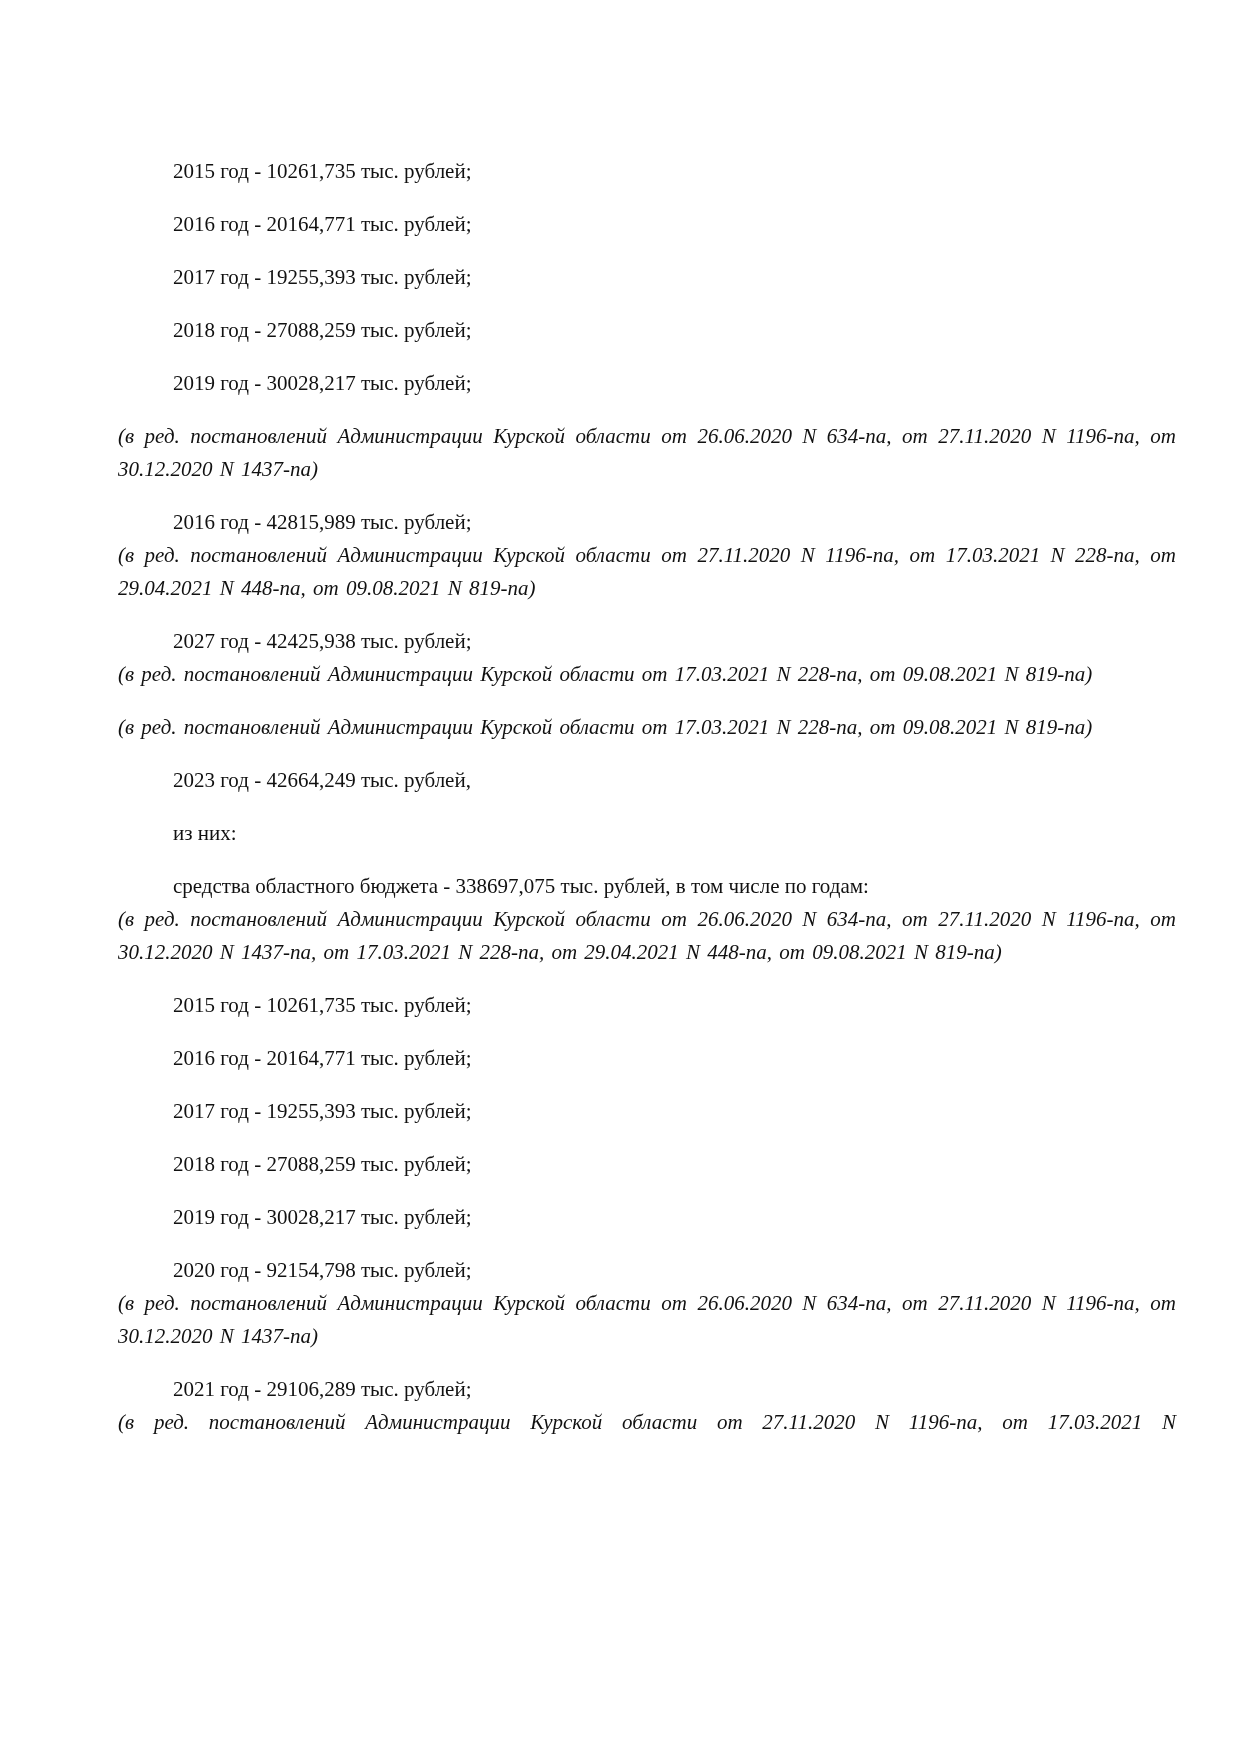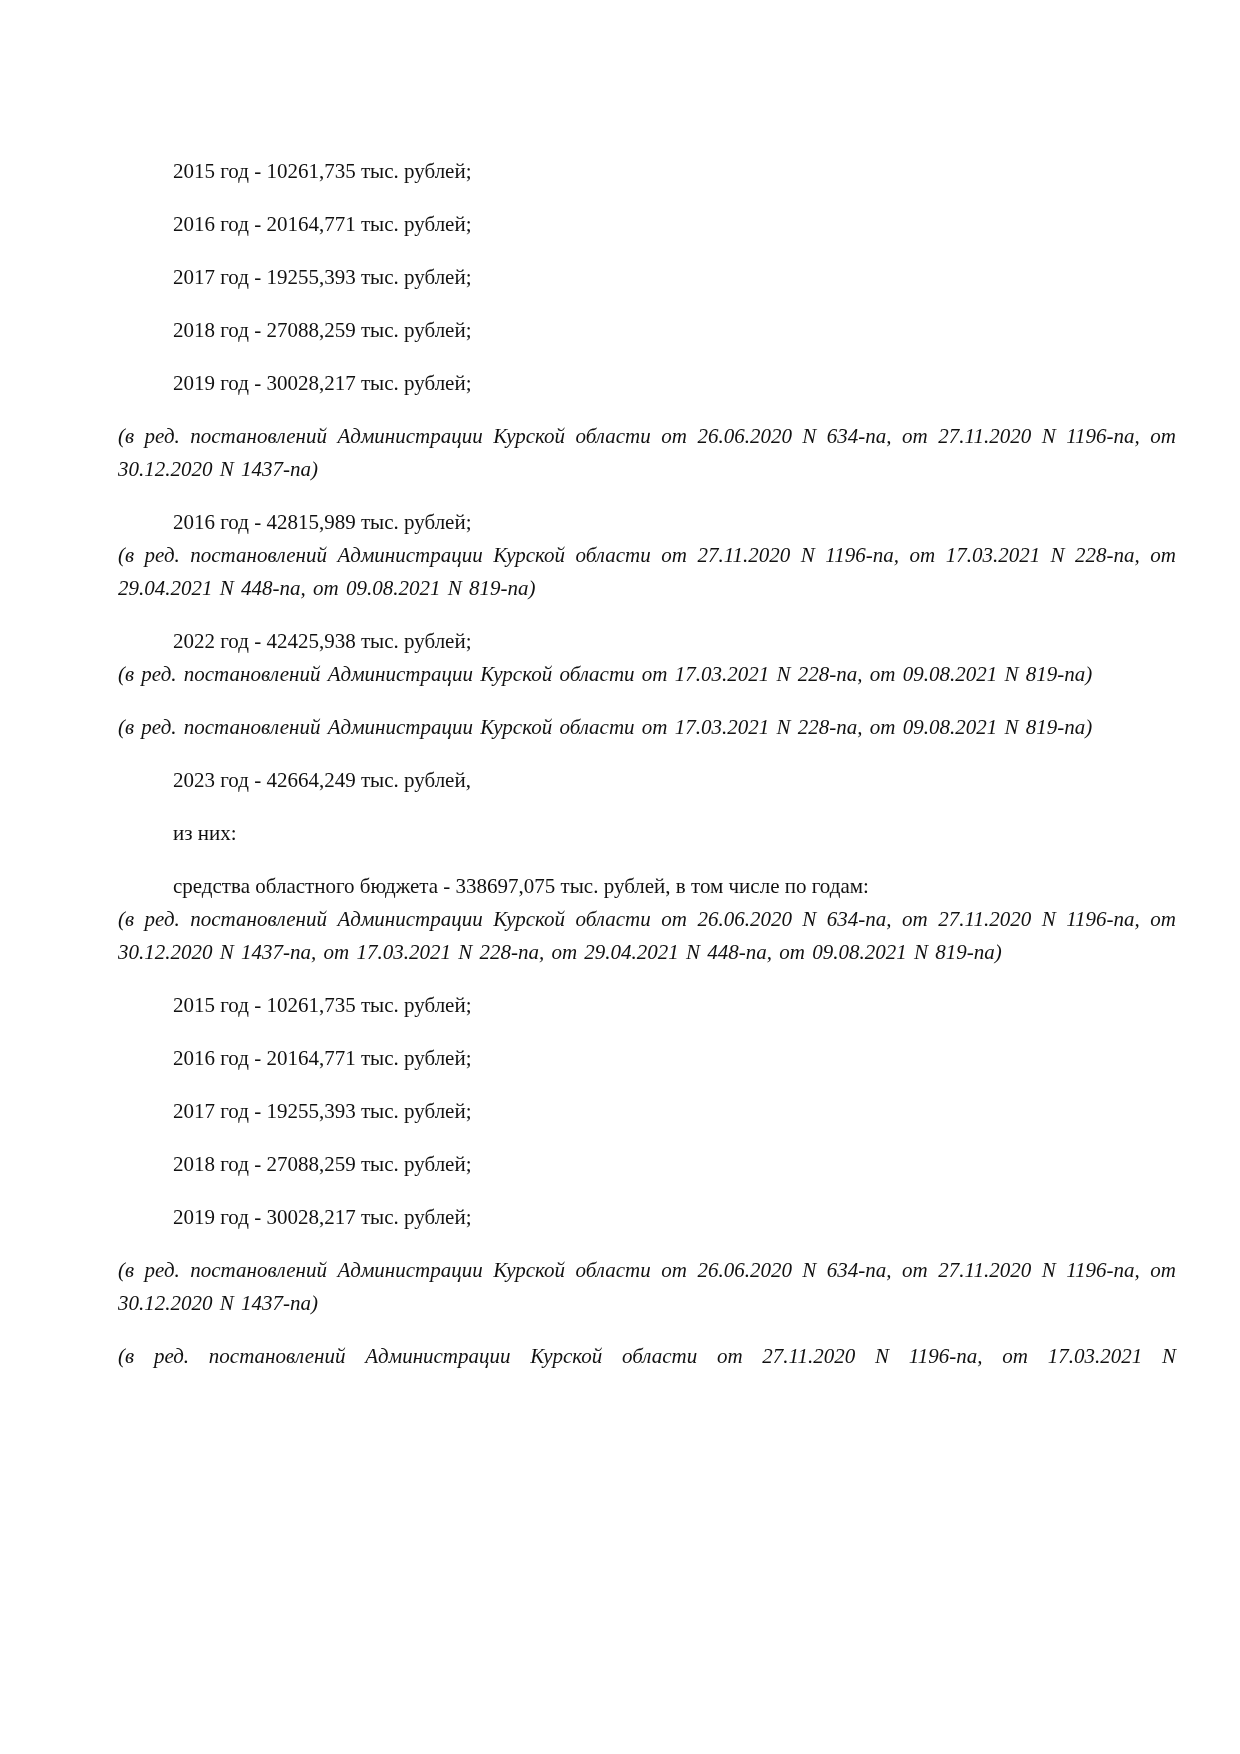--- a/index.html
+++ b/index.html
@@ -60,21 +60,21 @@
     <p class="line">2019 год - 30028,217 тыс. рублей;</p>
   </div>
   <div class="para">
     <p class="note">(в ред. постановлений Администрации Курской области от 26.06.2020 N 634-па, от 27.11.2020 N 1196-па, от 30.12.2020 N 1437-па)</p>
   </div>
   <div class="para">
     <p class="line">2016 год - 42815,989 тыс. рублей;</p>
     <p class="note">(в ред. постановлений Администрации Курской области от 27.11.2020 N 1196-па, от 17.03.2021 N 228-па, от 29.04.2021 N 448-па, от 09.08.2021 N 819-па)</p>
   </div>
   <div class="para">
-    <p class="line">2022 год - 42425,938 тыс. рублей;</p>
+    <p class="line">2027 год - 42425,938 тыс. рублей;</p>
     <p class="note">(в ред. постановлений Администрации Курской области от 17.03.2021 N 228-па, от 09.08.2021 N 819-па)</p>
   </div>
   <div class="para">
     <p class="note">(в ред. постановлений Администрации Курской области от 17.03.2021 N 228-па, от 09.08.2021 N 819-па)</p>
   </div>
   <div class="para">
     <p class="line">2023 год - 42664,249 тыс. рублей,</p>
   </div>
 
   <div class="para">
@@ -95,19 +95,21 @@
   <div class="para">
     <p class="line">2017 год - 19255,393 тыс. рублей;</p>
   </div>
   <div class="para">
     <p class="line">2018 год - 27088,259 тыс. рублей;</p>
   </div>
   <div class="para">
     <p class="line">2019 год - 30028,217 тыс. рублей;</p>
   </div>
   <div class="para">
+    <p class="line">2020 год - 92154,798 тыс. рублей;</p>
     <p class="note">(в ред. постановлений Администрации Курской области от 26.06.2020 N 634-па, от 27.11.2020 N 1196-па, от 30.12.2020 N 1437-па)</p>
   </div>
   <div class="para">
+    <p class="line">2021 год - 29106,289 тыс. рублей;</p>
     <p class="note" style="text-align-last: justify;">(в ред. постановлений Администрации Курской области от 27.11.2020 N 1196-па, от 17.03.2021 N</p>
   </div>
 
 </div>
 
 </body></html>

